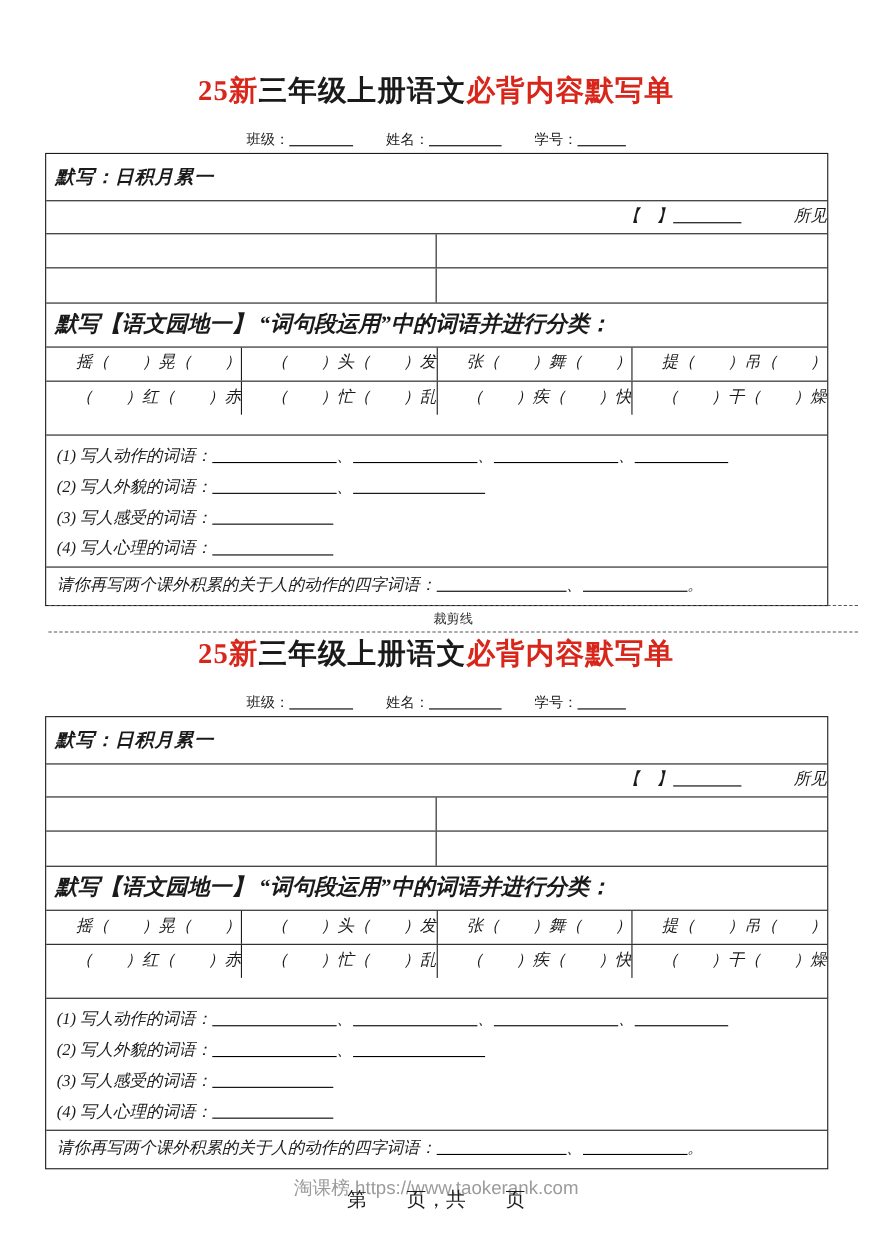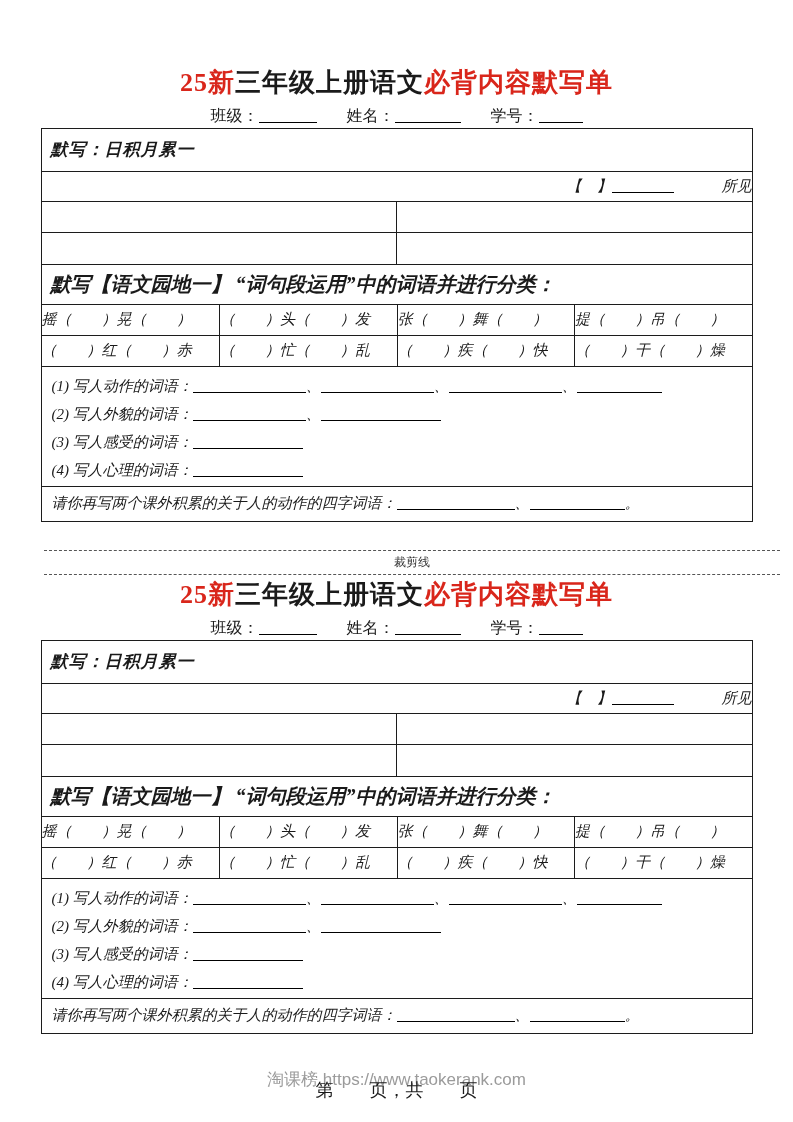--- a/index.html
+++ b/index.html
@@ -9,43 +9,43 @@
     font-family:"Liberation Serif","DejaVu Serif",serif; color:var(--ink);
     overflow:hidden;
   }
   .sheet { position:absolute; left:0; width:793px; }
   #sheet1 { top:66px; }
   #sheet2 { top:578px; }
 
   .title { text-align:center; font-size:26px; font-weight:bold; line-height:34px; letter-spacing:1px; white-space:nowrap; }
   .title .red { color:var(--accent); }
 
-  .info { text-align:center; margin-top:5px; font-size:16px; line-height:22px; white-space:nowrap; }
+  .info { text-align:center; margin-top:16px; font-size:13px; line-height:22px; white-space:nowrap; }
   .gap { display:inline-block; width:30px; }
 
   .blank { display:inline-block; border-bottom:1px solid #000; height:13px; vertical-align:-2px; }
   .w58{width:58px} .w66{width:66px} .w44{width:44px} .w62{width:62px}
 
   .tbl { width:712px; margin:1px auto 0 auto; border:1.5px solid var(--line); box-sizing:border-box; font-size:15px;font-style:italic; }
   .row { box-sizing:border-box; border-top:1.5px solid var(--line); position:relative; }
   .row:first-child { border-top:none; }
 
   .r-h1 { height:42px; line-height:41px; font-weight:bold; font-size:17px; padding-left:9px; letter-spacing:1px; }
   .r-poem { height:30px; line-height:28px; }
   .poem-title { position:absolute; left:0; right:0; text-align:right; }
   .poem-right { position:absolute; right:78px; top:0; white-space:nowrap; }
   .r-split { display:flex; }
   .r-split .cell { width:50%; box-sizing:border-box; }
   .r-split .cell:first-child { border-right:1.5px solid var(--line); }
   .h31 { height:31px; } .h32 { height:32px; }
   .r-h2 { height:40px; line-height:39px; font-weight:bold; font-size:20px; padding-left:9px; }
-  .r-words { display:flex; height:31px; line-height:29px; text-align:left; }
+  .r-words { display:flex; height:31px; line-height:29px; text-align:right; }
   .r-words .cell { width:25%; box-sizing:border-box; border-left:1.5px solid var(--line); overflow:hidden; white-space:nowrap; }
   .r-words .cell:first-child { border-left:none; }
-  .r-dict { height:120px; padding:5px 10px 0 10px; }
+  .r-dict { height:120px; padding:5px 10px 0 10px;margin-top:18px; }
   .dict-line { height:28px; line-height:28px; white-space:nowrap; }
   .r-extra { height:35px; line-height:33px; padding-left:10px; white-space:nowrap; }
 
   .cut { position:absolute; top:550px; left:44px; width:736px; }
   .cut .line { border-top:1px dashed #555; height:0; }
   .cut .label { text-align:center; font-size:12px; line-height:23px; color:#333; }
 
   .watermark { position:absolute; top:1068px; left:0; width:793px; text-align:center;
                font-family:"Liberation Sans","DejaVu Sans",sans-serif; font-size:17px; color:var(--wm); }
   .pageinfo  { position:absolute; top:1078px; left:0; width:793px; text-align:center;

